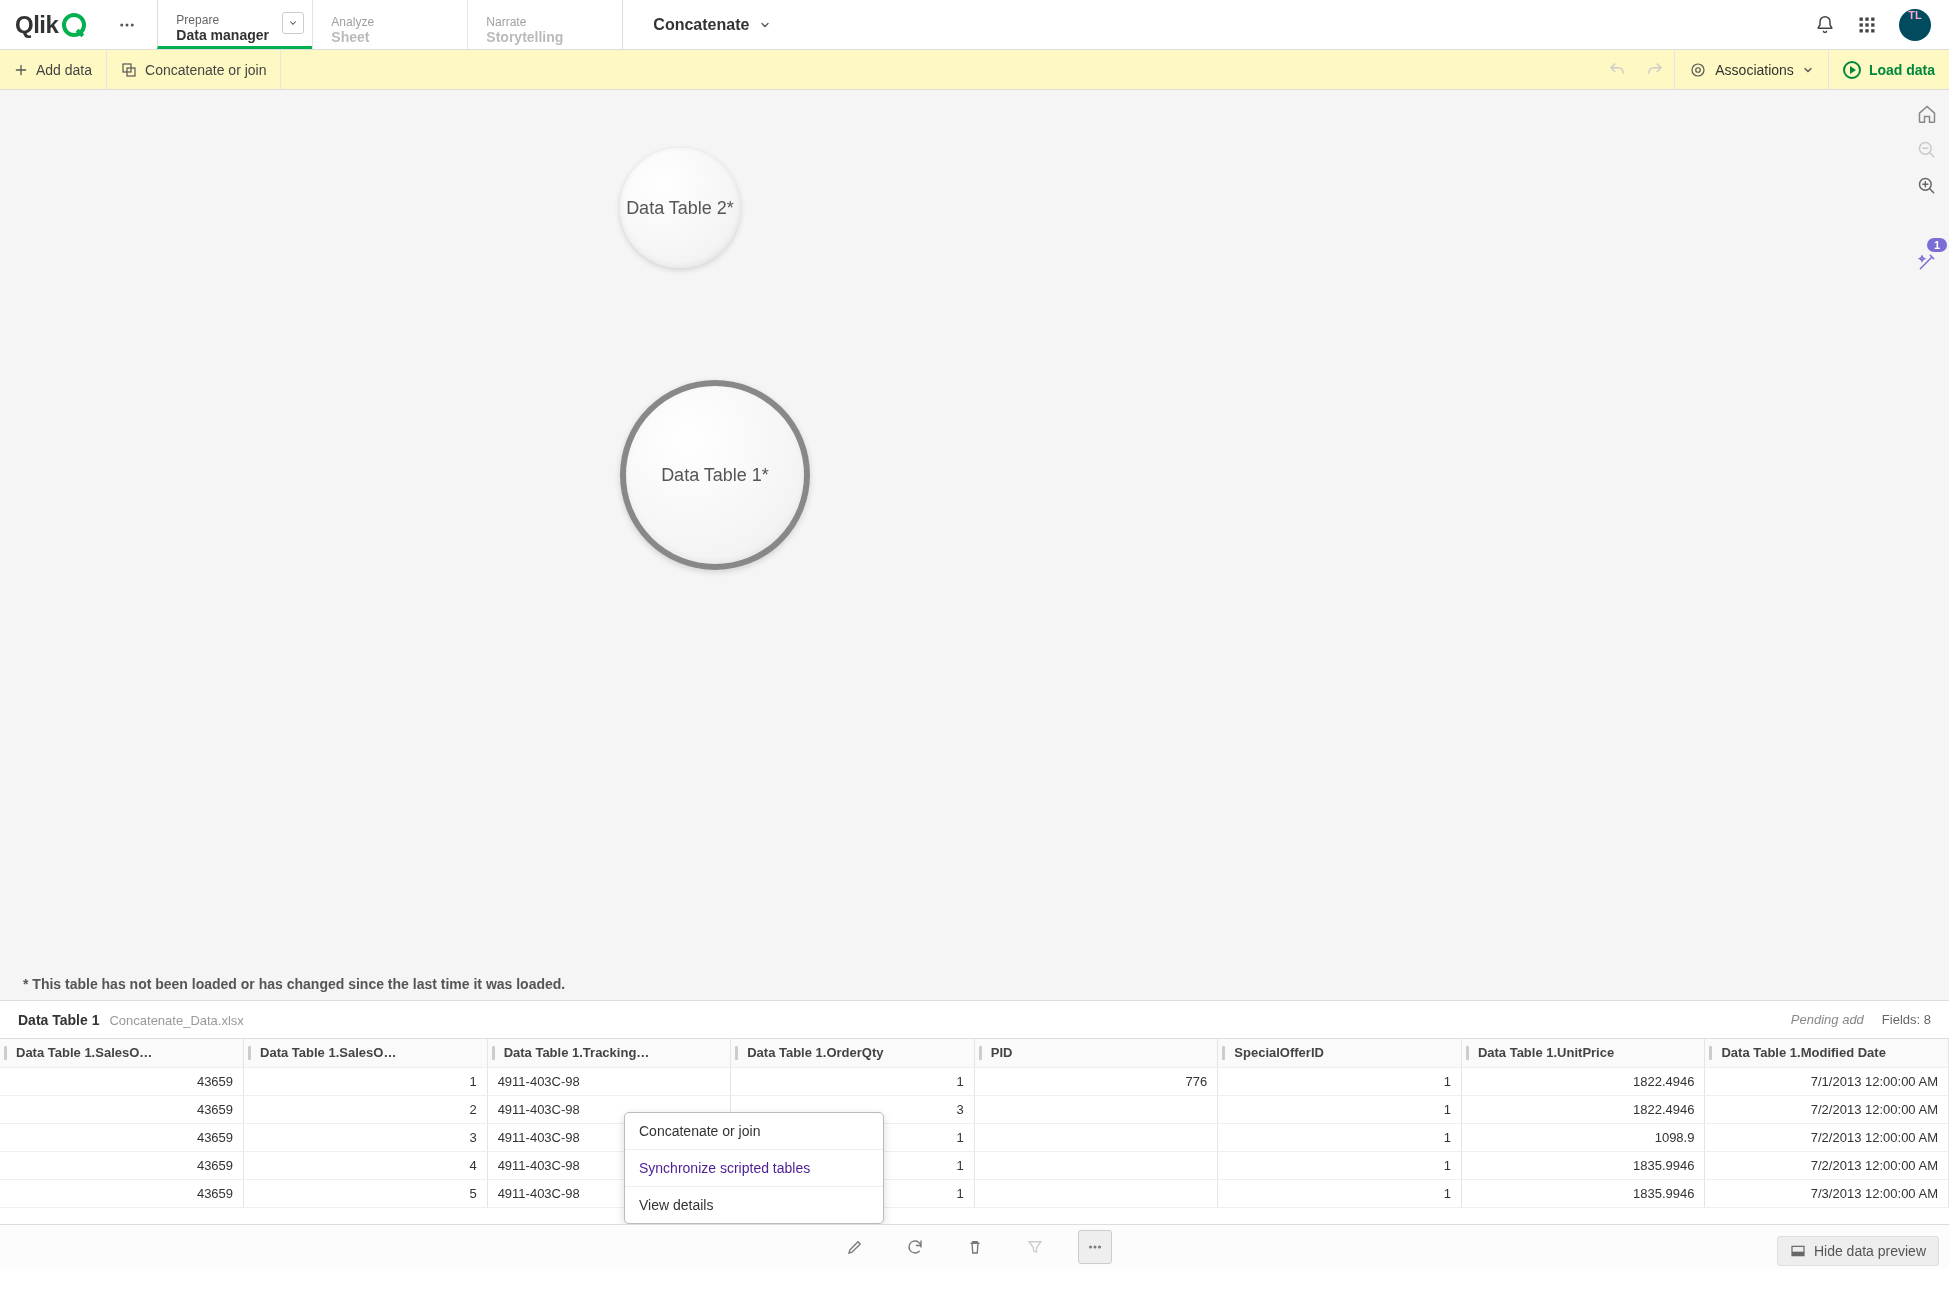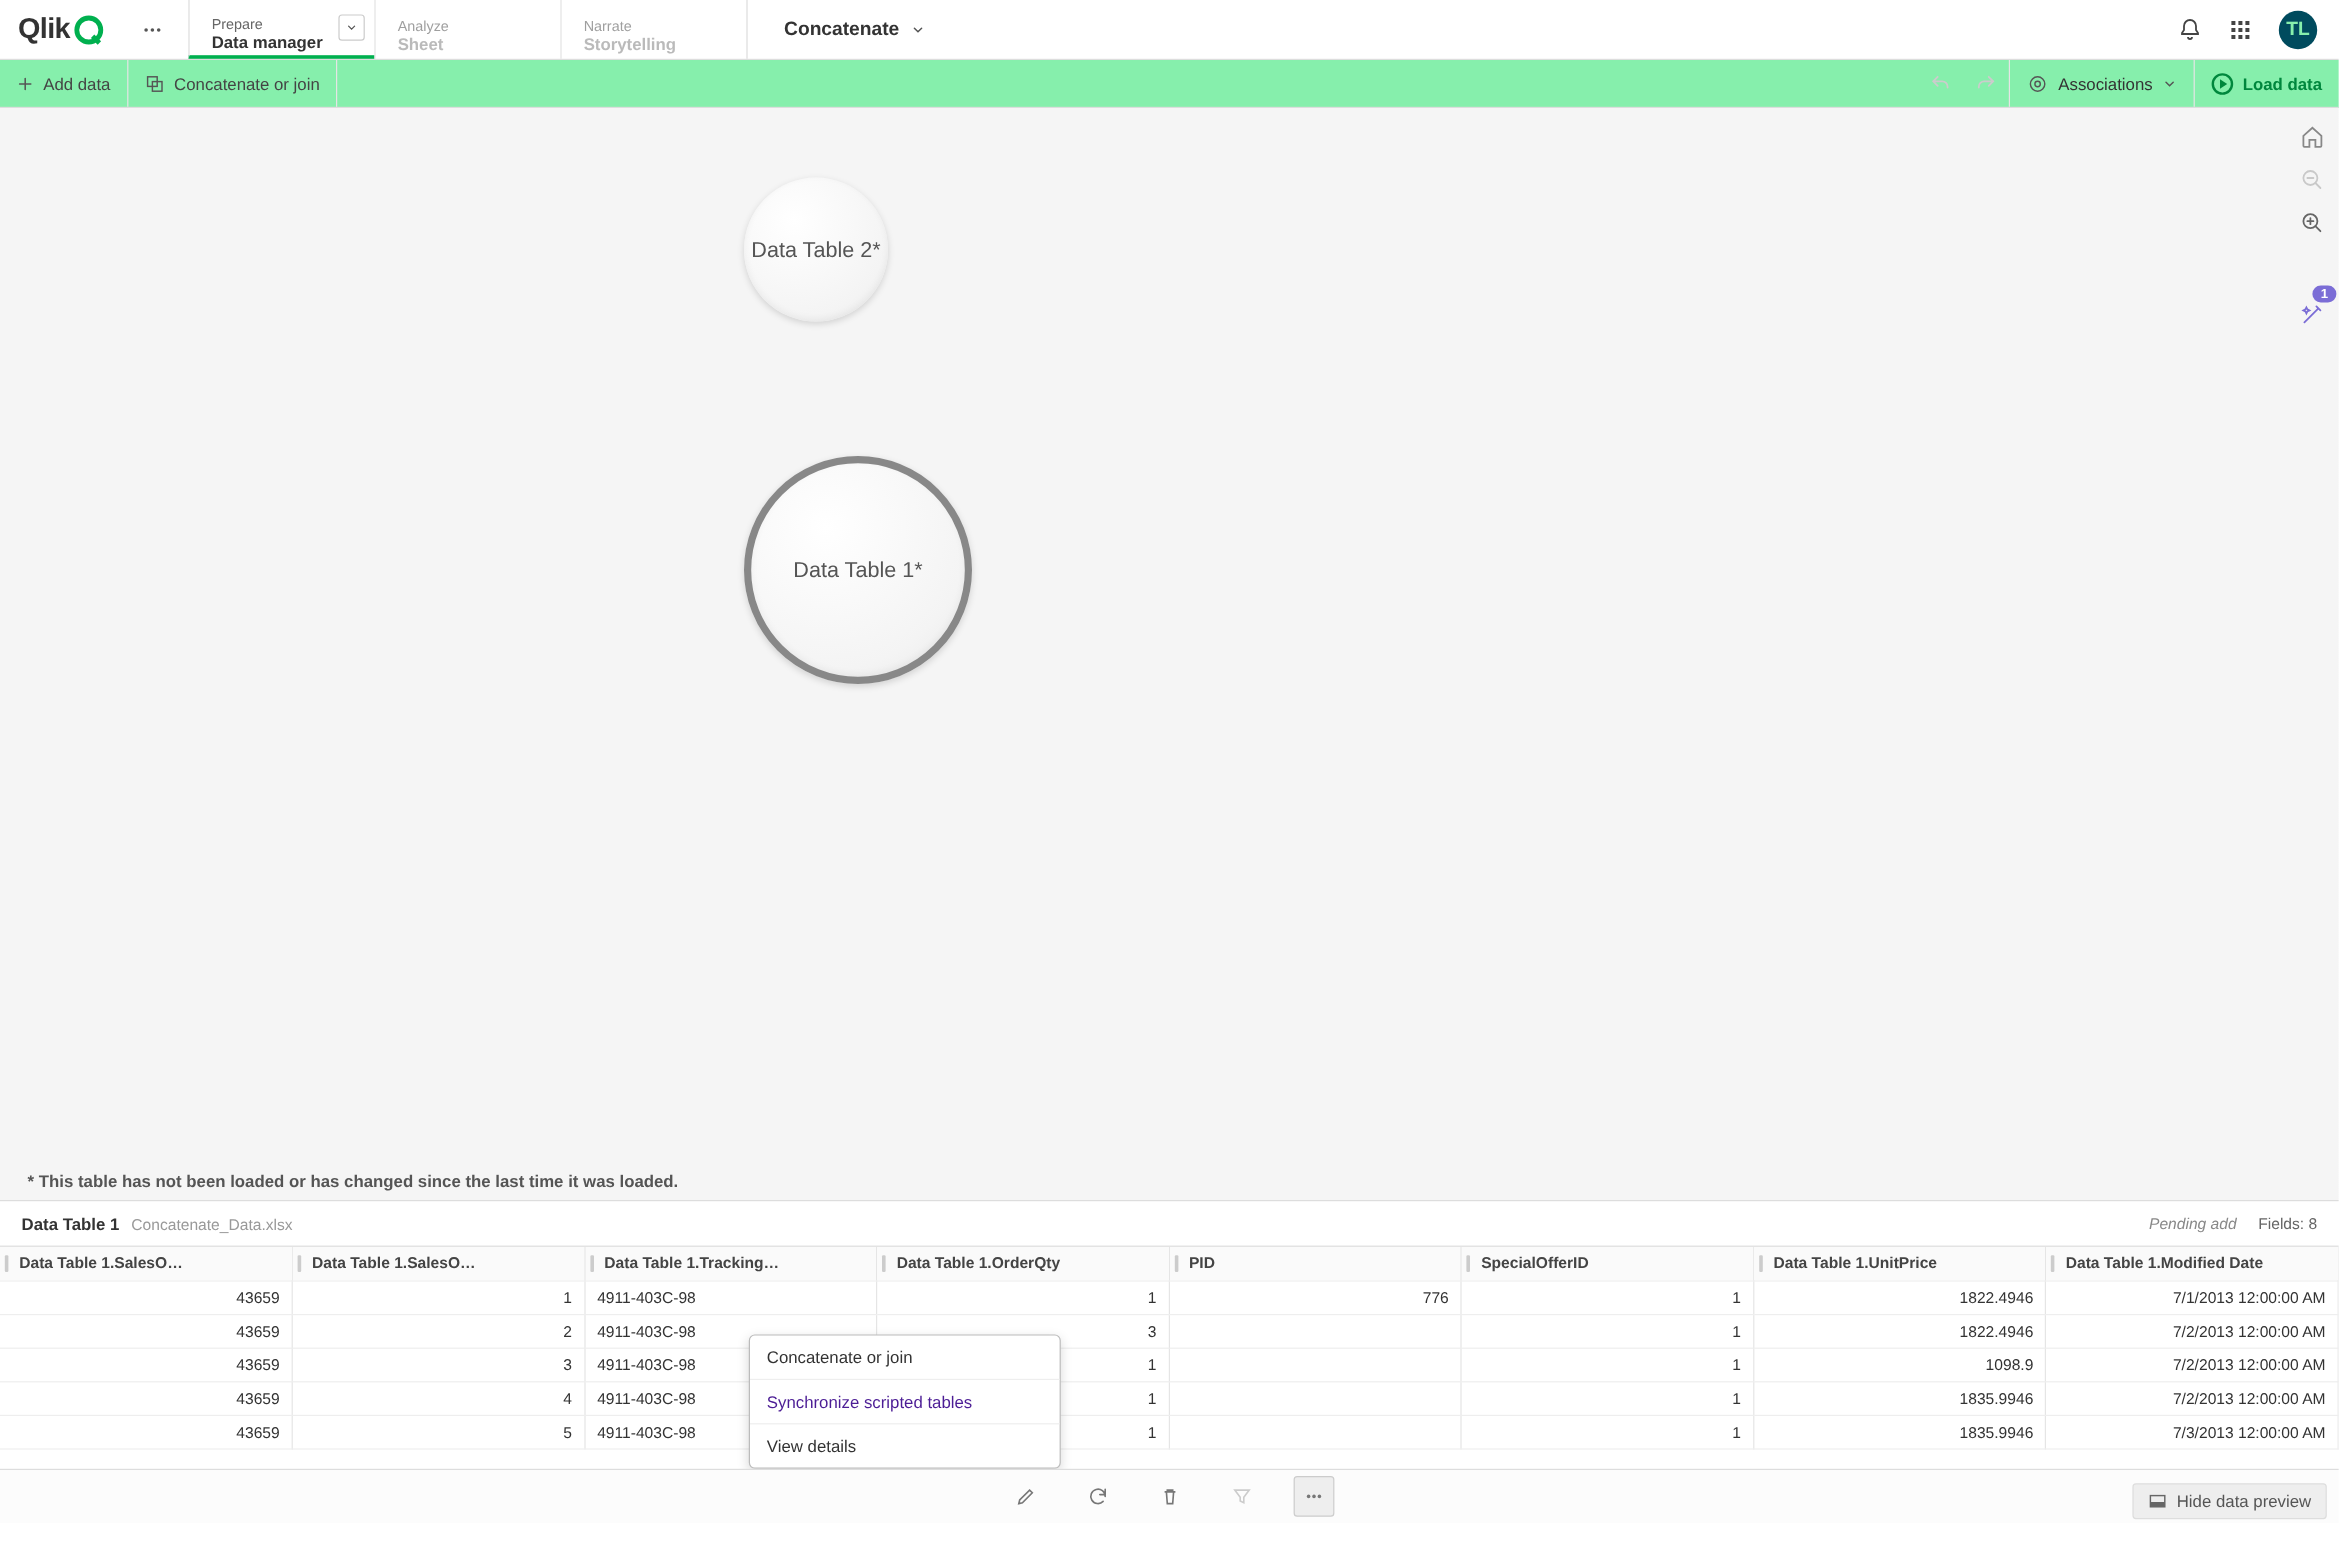--- a/index.html
+++ b/index.html
@@ -18,24 +18,24 @@
   .nav-tab .tab-small { font-size: 12px; color: #888; margin-top: 10px; }
   .nav-tab.active .tab-small { color: #666; }
   .nav-tab .tab-main { font-size: 14px; font-weight: 600; color: #aaa; }
   .nav-tab.active .tab-main { color: #333; }
   .nav-tab.disabled { opacity: 0.8; cursor: default; }
   .nav-dropdown-caret { position:absolute; right:8px; top:50%; transform:translateY(-50%); border:1px solid #ccc; border-radius:3px; width:22px; height:22px; display:flex; align-items:center; justify-content:center; font-size:10px; color:#555;}
   .app-name-section { flex: 1; display: flex; align-items: center; padding-left: 30px; font-weight:600; font-size:16px; color:#333; border-left:1px solid #ddd; gap:10px;}
   .app-name-section .caret { font-size:12px; color:#555;}
   .right-icons { display: flex; align-items: center; gap: 22px; padding: 0 18px; }
   .icon-btn { cursor:pointer; color:#444; display:flex; align-items:center; justify-content:center; }
-  .avatar { width:32px; height:32px; border-radius:50%; background:#004b5e; color:#86efac; font-weight:600; font-size:16px; display:flex; align-items:center; justify-content:center;}
-  
-  
-  .actionbar { display:flex; align-items:center; height:40px; border-bottom:1px solid #ddd; background:#86efac;}
+  .avatar { width:32px; height:32px; border-radius:50%; background:#004b5e; color:#f9a8d4; font-weight:600; font-size:11px; display:flex; justify-content:center;}
+  
+  
+  .actionbar { display:flex; align-items:center; height:40px; border-bottom:1px solid #ddd; background:#fef9c3;}
   .action-btn { display:flex; align-items:center; gap:8px; padding:0 14px; height:100%; cursor:pointer; color:#444; border-right:1px solid #e5e5e5;}
   .actionbar-spacer { flex:1; }
   .hist-btn { padding:0 10px; color:#bbb; cursor:default; font-size:18px;}
   .assoc-btn { display:flex; align-items:center; gap:8px; padding:0 14px; height:100%; cursor:pointer; border-left:1px solid #e5e5e5;}
   .load-btn { display:flex; align-items:center; gap:8px; padding:0 14px; height:100%; cursor:pointer; color:#00873d; font-weight:600; border-left:1px solid #e5e5e5;}
   .load-icon{ width:18px; height:18px; border:2px solid #00873d; border-radius:50%; position:relative;}
   .load-icon::after{content:""; position:absolute; left:5px; top:3px; border-left:6px solid #00873d; border-top:4px solid transparent; border-bottom:4px solid transparent;}
   
   
   .canvas-wrap { position:relative; height: calc(100% - 50px - 40px - 38px - 33px - 186px - 45px); background: linear-gradient(#f5f5f5,#f5f5f5); overflow:hidden;}

